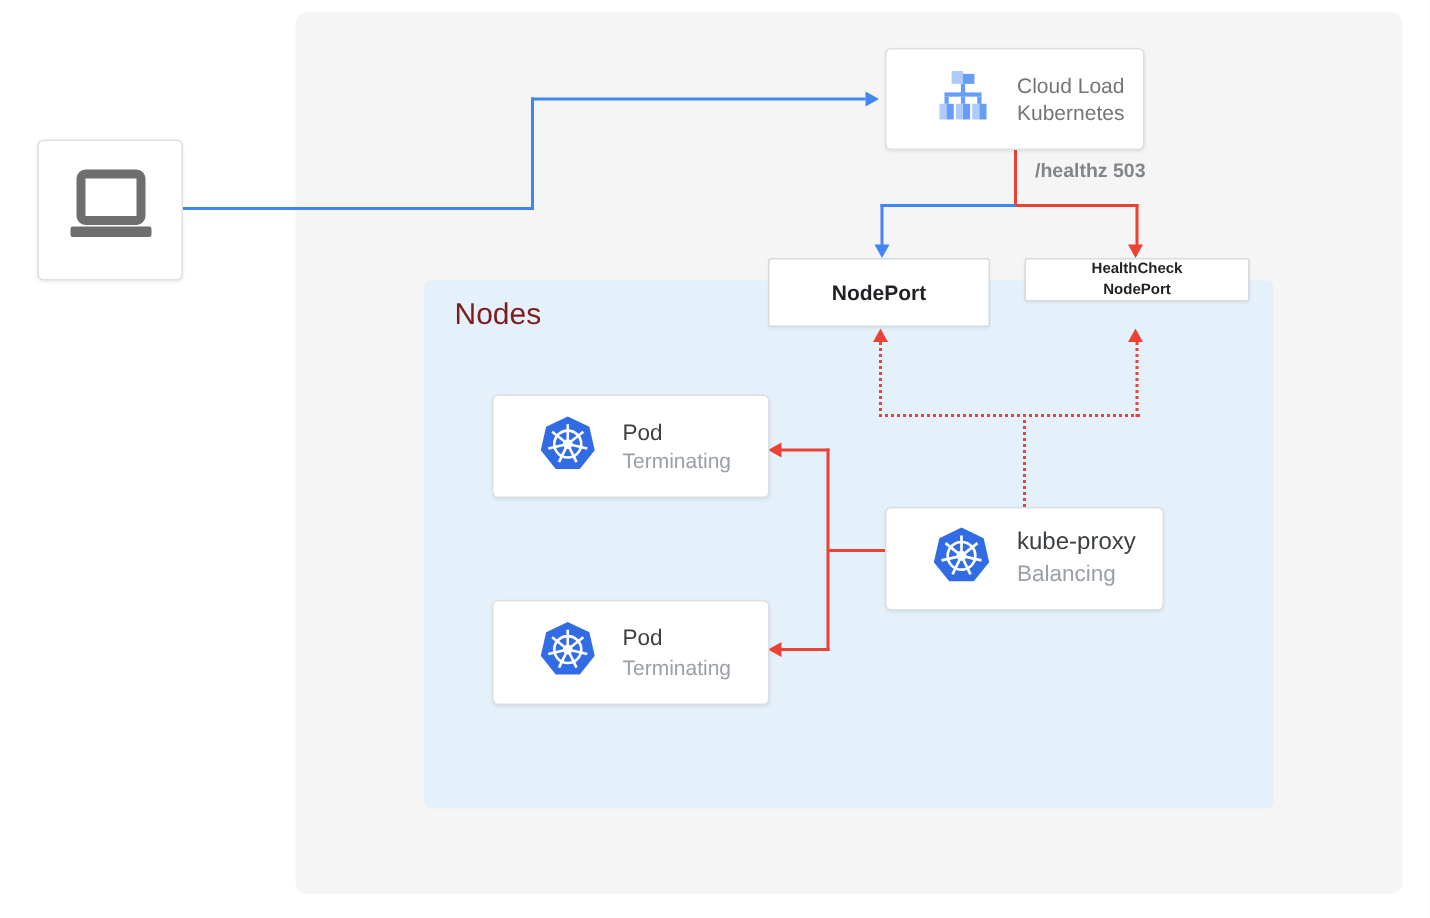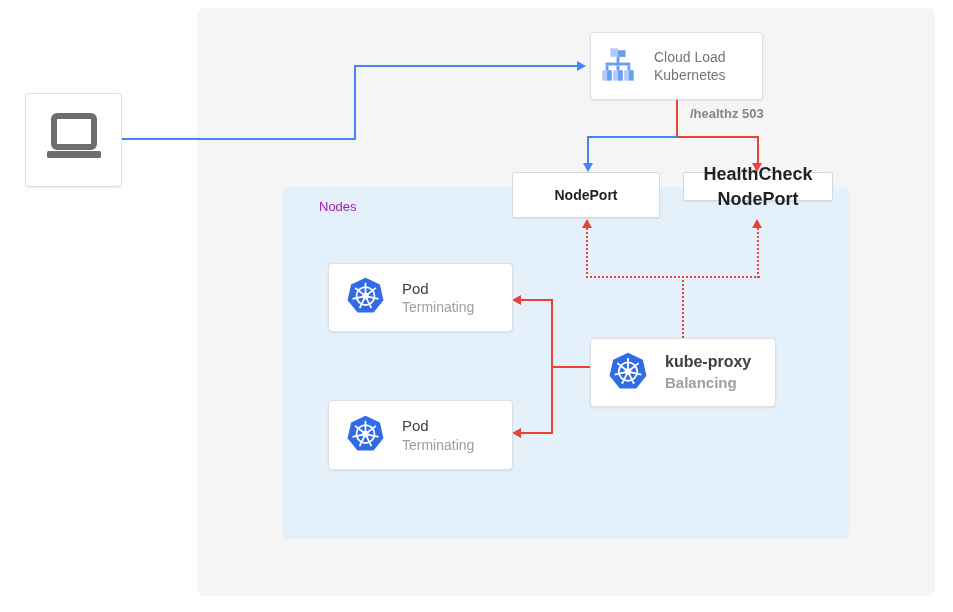--- a/index.html
+++ b/index.html
@@ -19,48 +19,48 @@
   }
   .nodes-panel {
     position: absolute;
     left: 283px; top: 187px; width: 566px; height: 352px;
     background: #E4F1FB;
     border-radius: 4px;
   }
   .nodes-label {
     position: absolute;
     left: 303px; top: 199px;
-    font-size: 13px; color: #a21caf; margin-left: 16px;
+    font-size: 20px; color: #7f1d1d;
   }
   .card {
     position: absolute;
     background: #ffffff;
     border: 1px solid #DDDFE3;
     border-radius: 4px;
     box-shadow: 0 1px 2px rgba(60,64,67,0.10);
     display: flex; align-items: center;
   }
   .client-box { left: 25px; top: 93px; width: 97px; height: 94px; justify-content: center; }
-  .clb-box { left: 590px; top: 32px; width: 173px; height: 68px; padding-left: 8px; gap: 17px; }
+  .clb-box { left: 590px; top: 32px; width: 173px; height: 68px; padding-left: 32px; gap: 17px; }
   .clb-text { font-size: 14px; color: #757575; line-height: 1.32; }
   .port-box {
     position: absolute;
     background: #ffffff;
     border: 1px solid #D7D9DD;
     border-radius: 2px;
     box-shadow: 0 1px 2px rgba(60,64,67,0.08);
     display: flex; flex-direction: column; align-items: center; justify-content: center;
     font-weight: bold; font-size: 14px; color: #1F2124; text-align: center; line-height: 1.35;
   }
   .nodeport-box { left: 512px; top: 172px; width: 148px; height: 46px; }
-  .hc-nodeport-box { left: 683px; top: 172px; width: 150px; height: 29px; font-size: 18px; }
-  .entity-box { padding-left: 17px; gap: 17px; }
+  .hc-nodeport-box { left: 683px; top: 172px; width: 150px; height: 29px; font-size: 10px; }
+  .entity-box { padding-left: 30px; gap: 17px; }
   .pod1-box { left: 328px; top: 263px; width: 185px; height: 69px; }
   .pod2-box { left: 328px; top: 400px; width: 185px; height: 70px; }
-  .kproxy-box { left: 590px; top: 338px; width: 186px; height: 69px; font-weight: bold; }
+  .kproxy-box { left: 590px; top: 338px; width: 186px; height: 69px; }
   .entity-title { font-size: 15px; color: #3C4043; line-height: 1.3; }
   .entity-sub { font-size: 14px; color: #9AA0A6; line-height: 1.3; }
   .kproxy-box .entity-title { font-size: 16px; }
   .kproxy-box .entity-sub { font-size: 15px; }
   .healthz-label {
     position: absolute;
     left: 690px; top: 106px;
     font-size: 13px; font-weight: bold; color: #80868B;
   }
   

